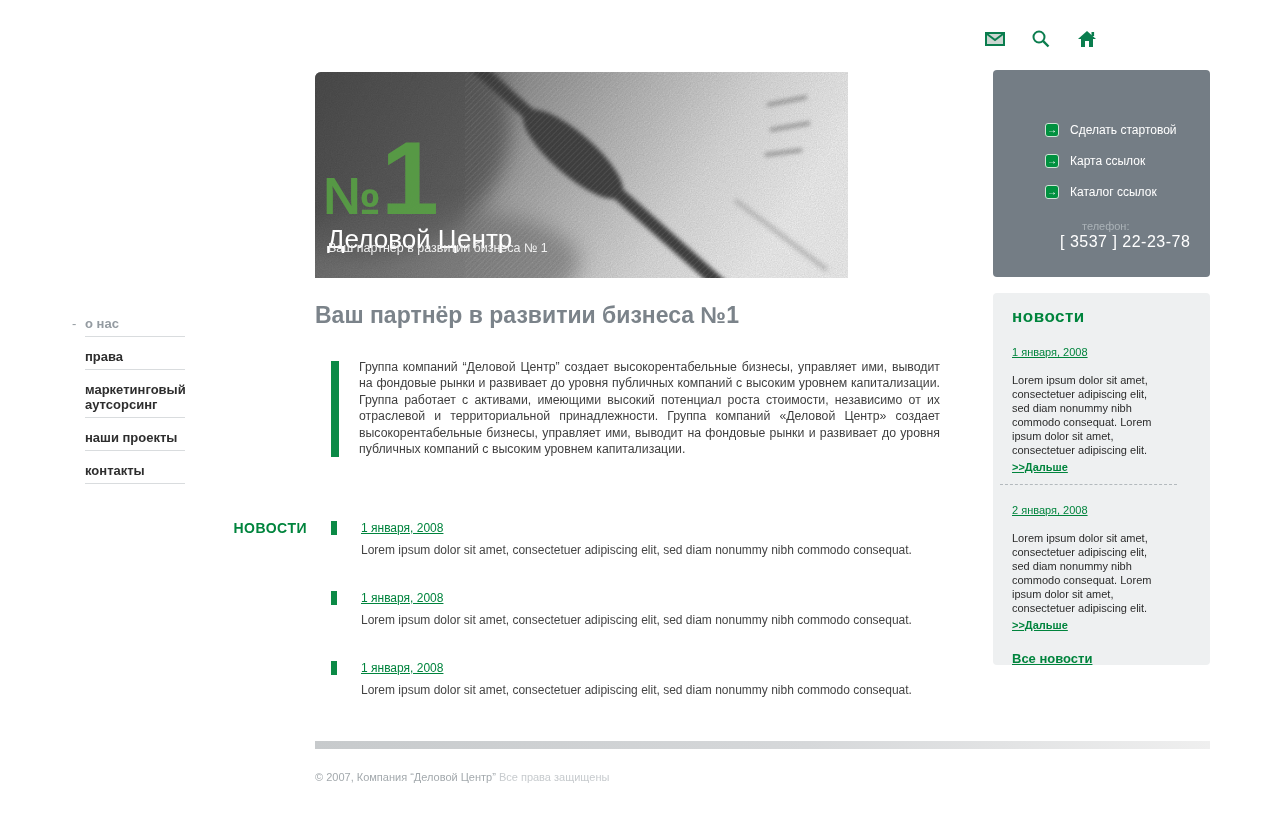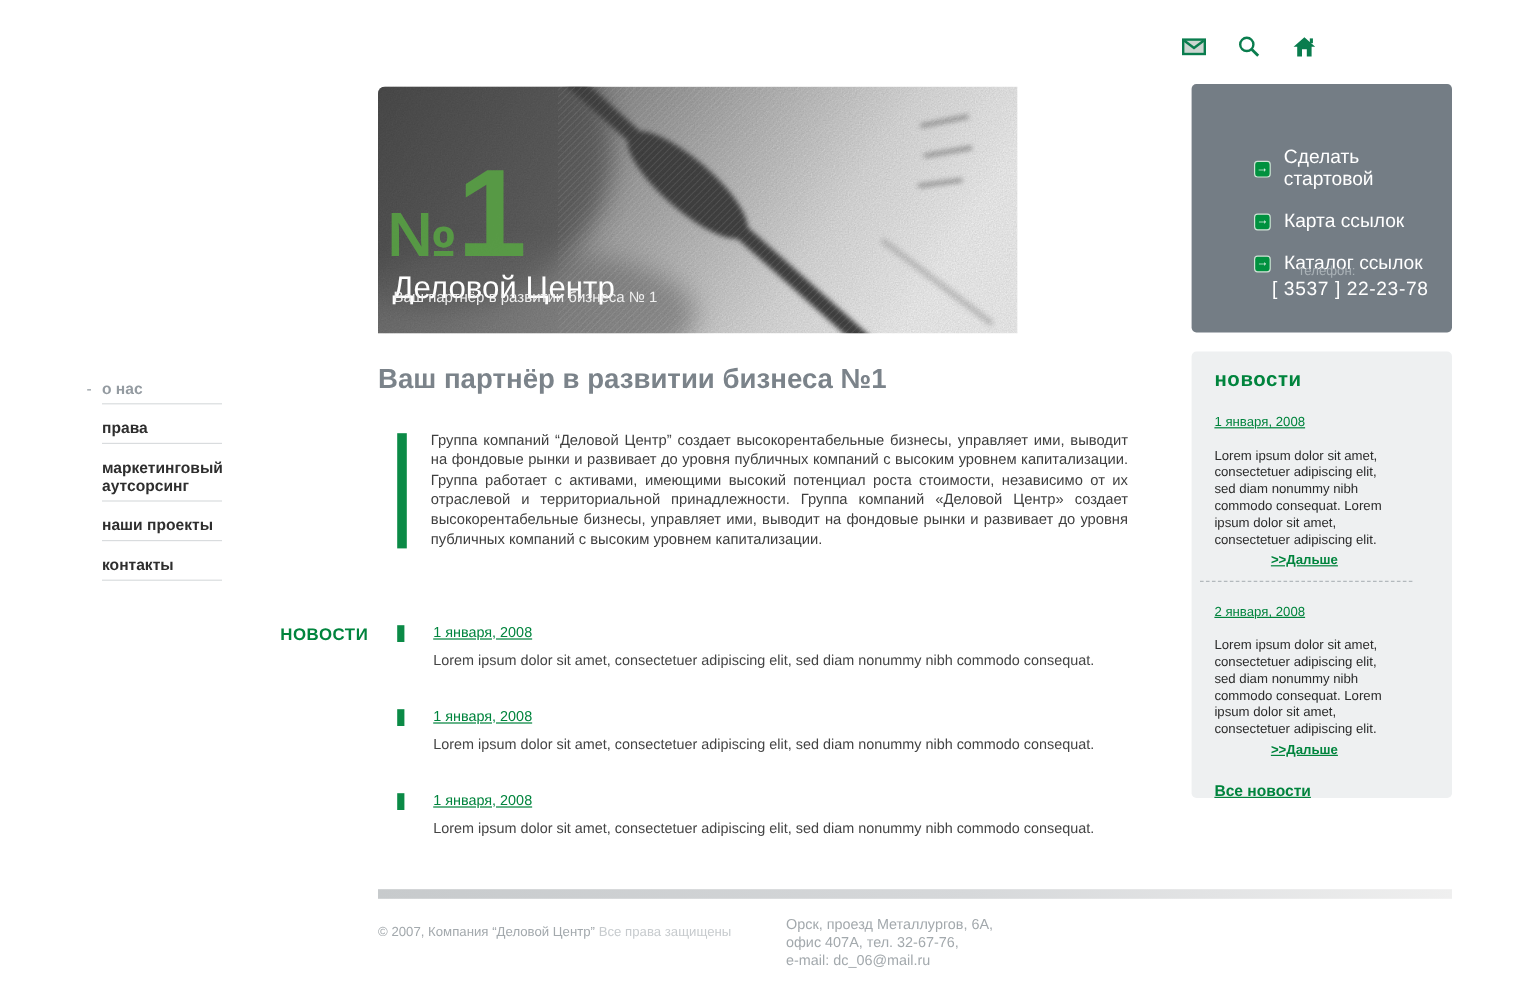--- a/index.html
+++ b/index.html
@@ -23,21 +23,21 @@
   .banner-badge .one { font-size:104px; font-weight:bold; vertical-align:baseline; letter-spacing:-4px; }
   .banner-title { position:absolute; left:12px; top:226px; margin-top:-74px; color:#ffffff; font-size:26px; }
   .banner-subtitle { position:absolute; left:13px; top:243px; margin-top:-74px; color:#f0f0f0; font-size:12.5px; }
 
   
   .graybox { position:absolute; left:993px; top:70px; width:217px; height:207px; background:#747d85; border-radius:4px; }
   .quicklinks { position:absolute; left:52px; top:53px; }
   .quicklink { display:flex; align-items:center; gap:11px; margin-bottom:17px; cursor:pointer; }
   .qicon { width:14px; height:14px; background:#00913f; border:1px solid #cfe3d6; border-radius:3px;
            color:#fff; font-size:10px; line-height:12px; text-align:center; font-weight:bold; }
-  .quicklink span.lbl { color:#ffffff; font-size:16px; }
+  .quicklink span.lbl { color:#ffffff; font-size:12px; }
   .phone-label { position:absolute; left:55px; top:150px; color:#aab2b7; font-size:11px;margin-left:34px; }
   .phone-number { position:absolute; left:67px; top:163px; color:#ffffff; font-size:16px; letter-spacing:0.5px; }
 
   
   .nav { position:absolute; left:85px; top:316px; width:100px; }
   .nav-item { position:relative; font-size:13px; font-weight:bold; color:#2e2e2e;
               padding-bottom:5px; margin-bottom:12px; border-bottom:1px solid #d9dcde; cursor:pointer; }
   .nav-item.active { color:#949ba1; font-weight:bold; }
   .nav-item .dash { position:absolute; left:-13px; top:0; color:#949ba1; font-weight:normal; }
 
@@ -54,21 +54,21 @@
   .news-item .bullet { position:absolute; left:0; top:3px; width:6px; height:14px; background:#0b8a46; }
   .news-date { font-size:12px; color:#00843d; text-decoration:underline; cursor:pointer; }
   .news-text { margin-top:7px; font-size:12px; color:#444444; }
 
   
   .panel { position:absolute; left:993px; top:293px; width:217px; height:372px; background:#eef0f1; border-radius:4px; padding:14px 0 0 19px; }
   .panel-title { font-size:17px; font-weight:bold; color:#00843d; letter-spacing:0.5px; }
   .panel-item { width:150px; }
   .panel-date { display:inline-block; margin-top:19px; font-size:11px; color:#00843d; text-decoration:underline; cursor:pointer; }
   .panel-text { margin-top:13px; font-size:11px; line-height:14px; color:#2b2b2b; }
-  .panel-more { display:block; margin-top:4px; text-align:center; font-size:11px; font-weight:bold; color:#00843d; text-decoration:underline; cursor:pointer; }
+  .panel-more { display:block; margin-top:4px; text-align:left; font-size:11px; font-weight:bold; color:#00843d; text-decoration:underline; cursor:pointer; }
   .panel-sep { border:none; border-top:1px dashed #b3b9bd; margin:11px 0 0 -12px; width:177px; }
   .panel-all { display:inline-block; margin-top:20px; font-size:13px; font-weight:bold; color:#00843d; text-decoration:underline; cursor:pointer;text-align:right; }
 
   
   .footer-bar { position:absolute; left:315px; top:741px; width:895px; height:8px;
                 background:linear-gradient(90deg,#c7cacc 0%,#d6d8da 55%,#efefef 100%); }
   .footer-copy { position:absolute; left:315px; top:771px; font-size:11px; color:#a3a9ad; }
   .footer-copy .rights { color:#c7cbce; }
   .footer-addr { position:absolute; left:655px; top:763px; font-size:12px; line-height:15px; color:#a3a9ad; }
 </style>
@@ -227,19 +227,14 @@
     </div>
 
     <a class="panel-all">Все новости</a>
   </div>
 
   <div class="footer-bar"></div>
   <div class="footer-copy">
     <span>© 2007, Компания “Деловой Центр”</span>
     <span class="rights">Все права защищены</span>
   </div>
-  <div class="footer-addr">
-    <div>Орск, проезд Металлургов, 6А,</div>
-    <div>офис 407А, тел. 32-67-76,</div>
-    <div>e-mail: dc_06@mail.ru</div>
-  </div>
 
 </div>
 
 </body></html>

